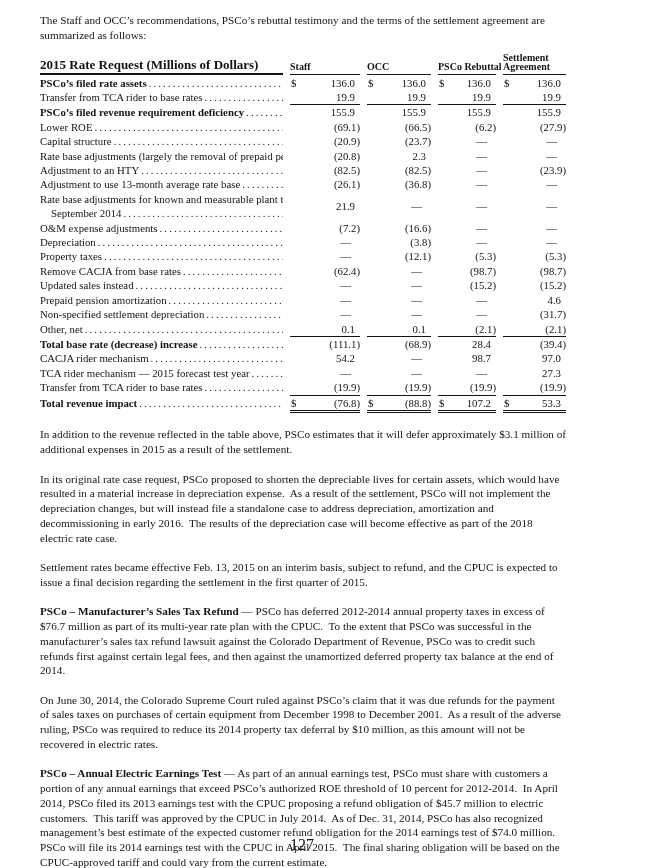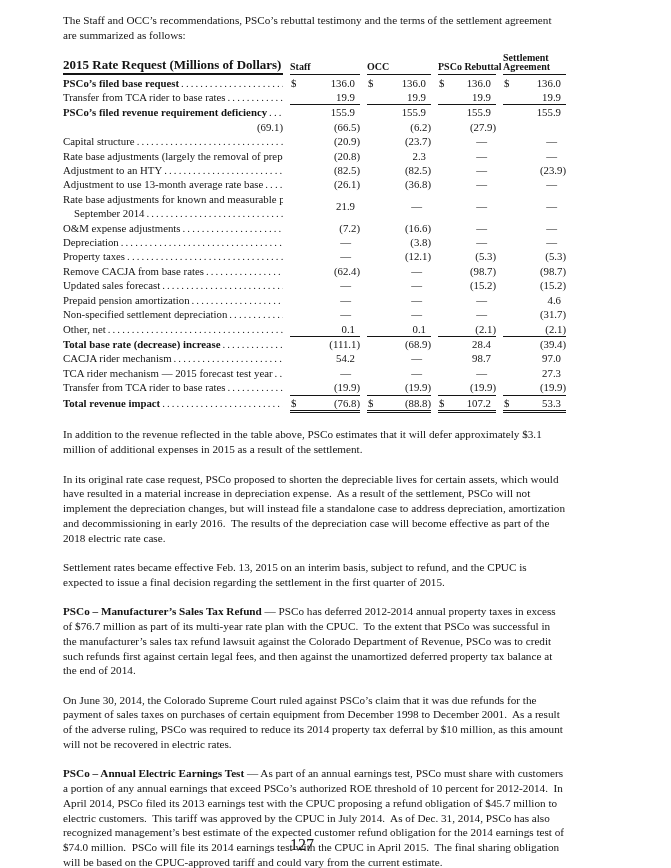--- a/index.html
+++ b/index.html
@@ -1,20 +1,20 @@
 <!DOCTYPE html>
 <html><head>
 <meta charset="utf-8">
 <style>
   html,body{margin:0;padding:0;background:#ffffff;}
   .page{
     width:604px;height:868px;position:relative;background:#ffffff;color:#141414;
     font-family:"Liberation Serif","DejaVu Serif",serif;
     font-size:11.2px;line-height:14.8px;
-    box-sizing:border-box;padding:13px 38px 0 63px;overflow:hidden;
+    box-sizing:border-box;padding:13px 38px 0 40px;overflow:hidden;
   }
   .intro{margin:0;white-space:pre-wrap;}
 
   
   .rate-table{margin-top:10px;}
   .thead,.trow{
     display:grid;
     grid-template-columns:1fr 70px 64px 58px 63px;
     column-gap:7px;
   }
@@ -69,21 +69,21 @@
 
     <div class="col-h">Staff</div>
         <div class="col-h">OCC</div>
         <div class="col-h">PSCo&nbsp;Rebuttal</div>
         <div class="col-h">Settlement Agreement</div>
       </div>
     <div id="tbody">
         <div class="trow bold">
           <div class="lblwrap">
             <div class="lbl">
-              <span class="txt">PSCo’s filed base request</span>
+              <span class="txt">PSCo’s filed rate assets</span>
               <span class="dots"></span>
             </div>
           </div>
           <div class="cell">
             <span class="dollar">$</span>
             <span class="val-plain">136.0</span>
           </div>
           <div class="cell">
             <span class="dollar">$</span>
             <span class="val-plain">136.0</span>
@@ -131,20 +131,26 @@
             <span class="val-plain">155.9</span>
           </div>
           <div class="cell">
             <span class="val-plain">155.9</span>
           </div>
           <div class="cell">
             <span class="val-plain">155.9</span>
           </div>
         </div>
         <div class="trow">
+          <div class="lblwrap">
+            <div class="lbl">
+              <span class="txt">Lower ROE</span>
+              <span class="dots"></span>
+            </div>
+          </div>
           <div class="cell">
             <span class="val-paren">(69.1)</span>
           </div>
           <div class="cell">
             <span class="val-paren">(66.5)</span>
           </div>
           <div class="cell">
             <span class="val-paren">(6.2)</span>
           </div>
           <div class="cell">
@@ -330,21 +336,21 @@
           <div class="cell">
             <span class="val-paren">(98.7)</span>
           </div>
           <div class="cell">
             <span class="val-paren">(98.7)</span>
           </div>
         </div>
         <div class="trow">
           <div class="lblwrap">
             <div class="lbl">
-              <span class="txt">Updated sales forecast</span>
+              <span class="txt">Updated sales instead</span>
               <span class="dots"></span>
             </div>
           </div>
           <div class="cell">
             <span class="val-dash">—</span>
           </div>
           <div class="cell">
             <span class="val-dash">—</span>
           </div>
           <div class="cell">

